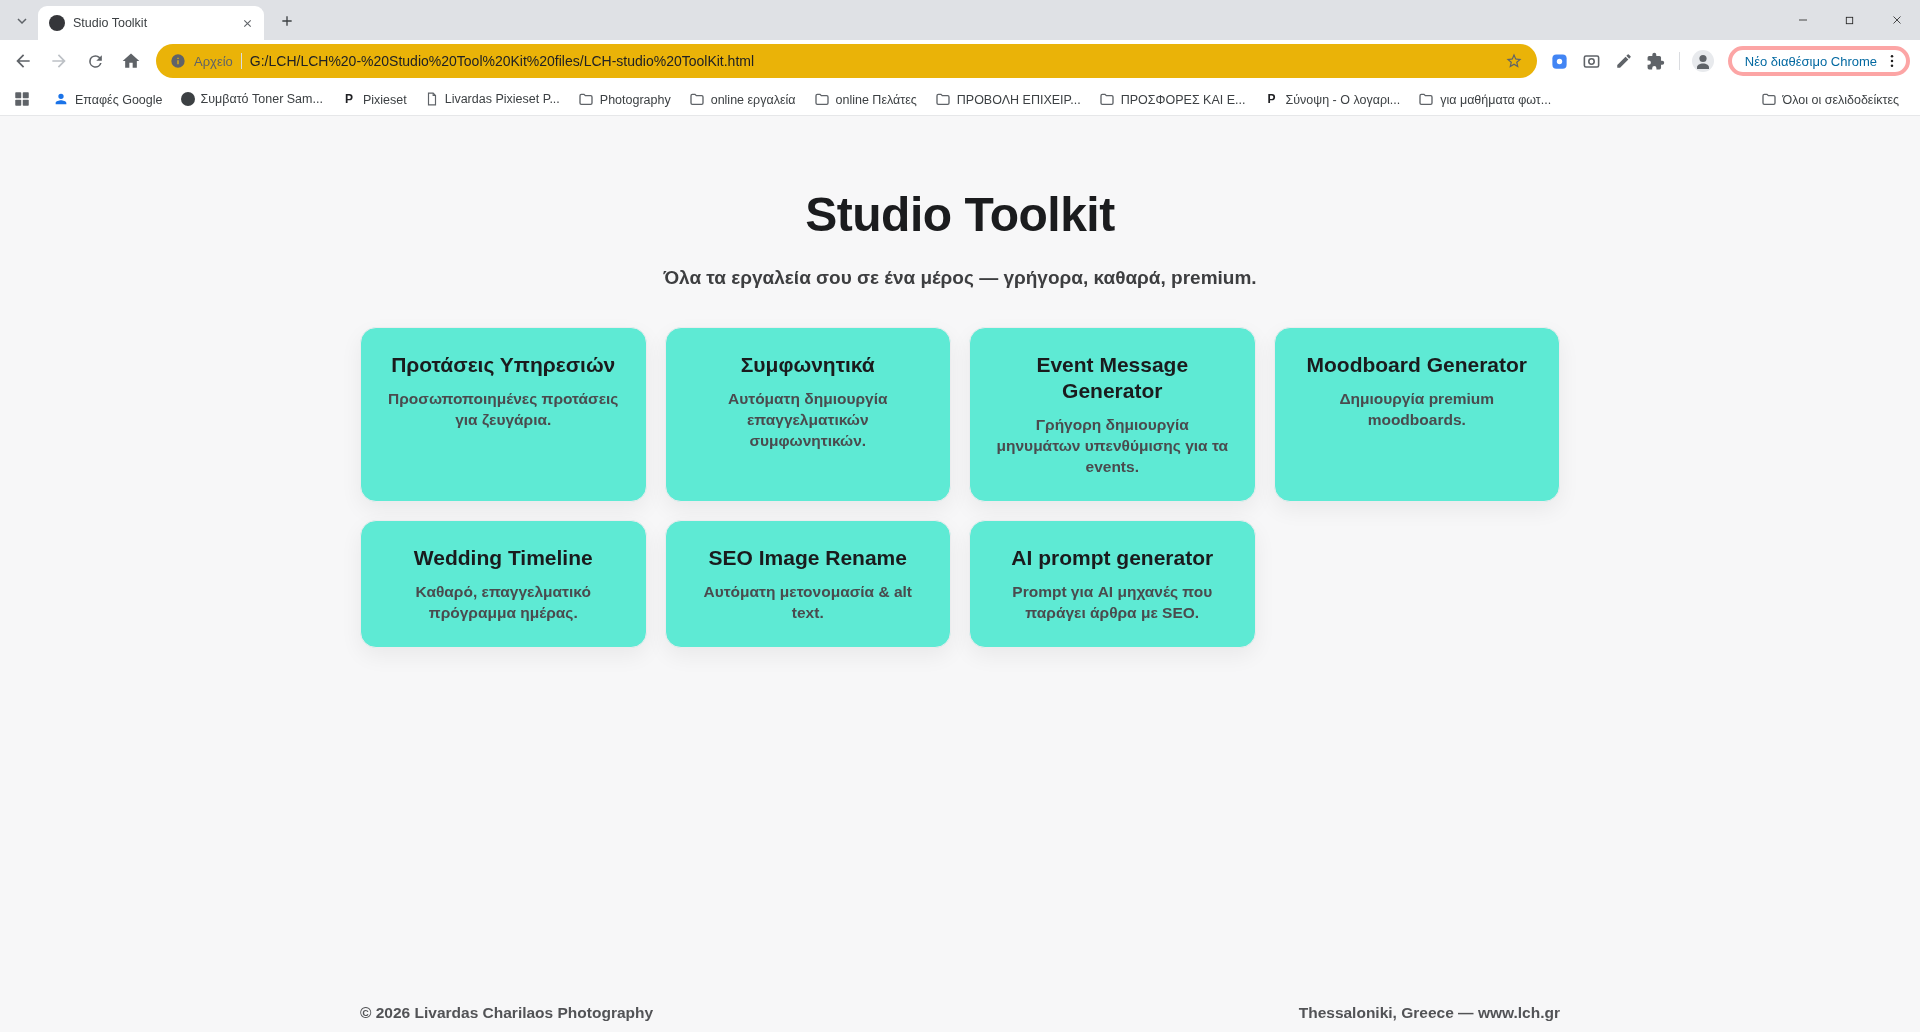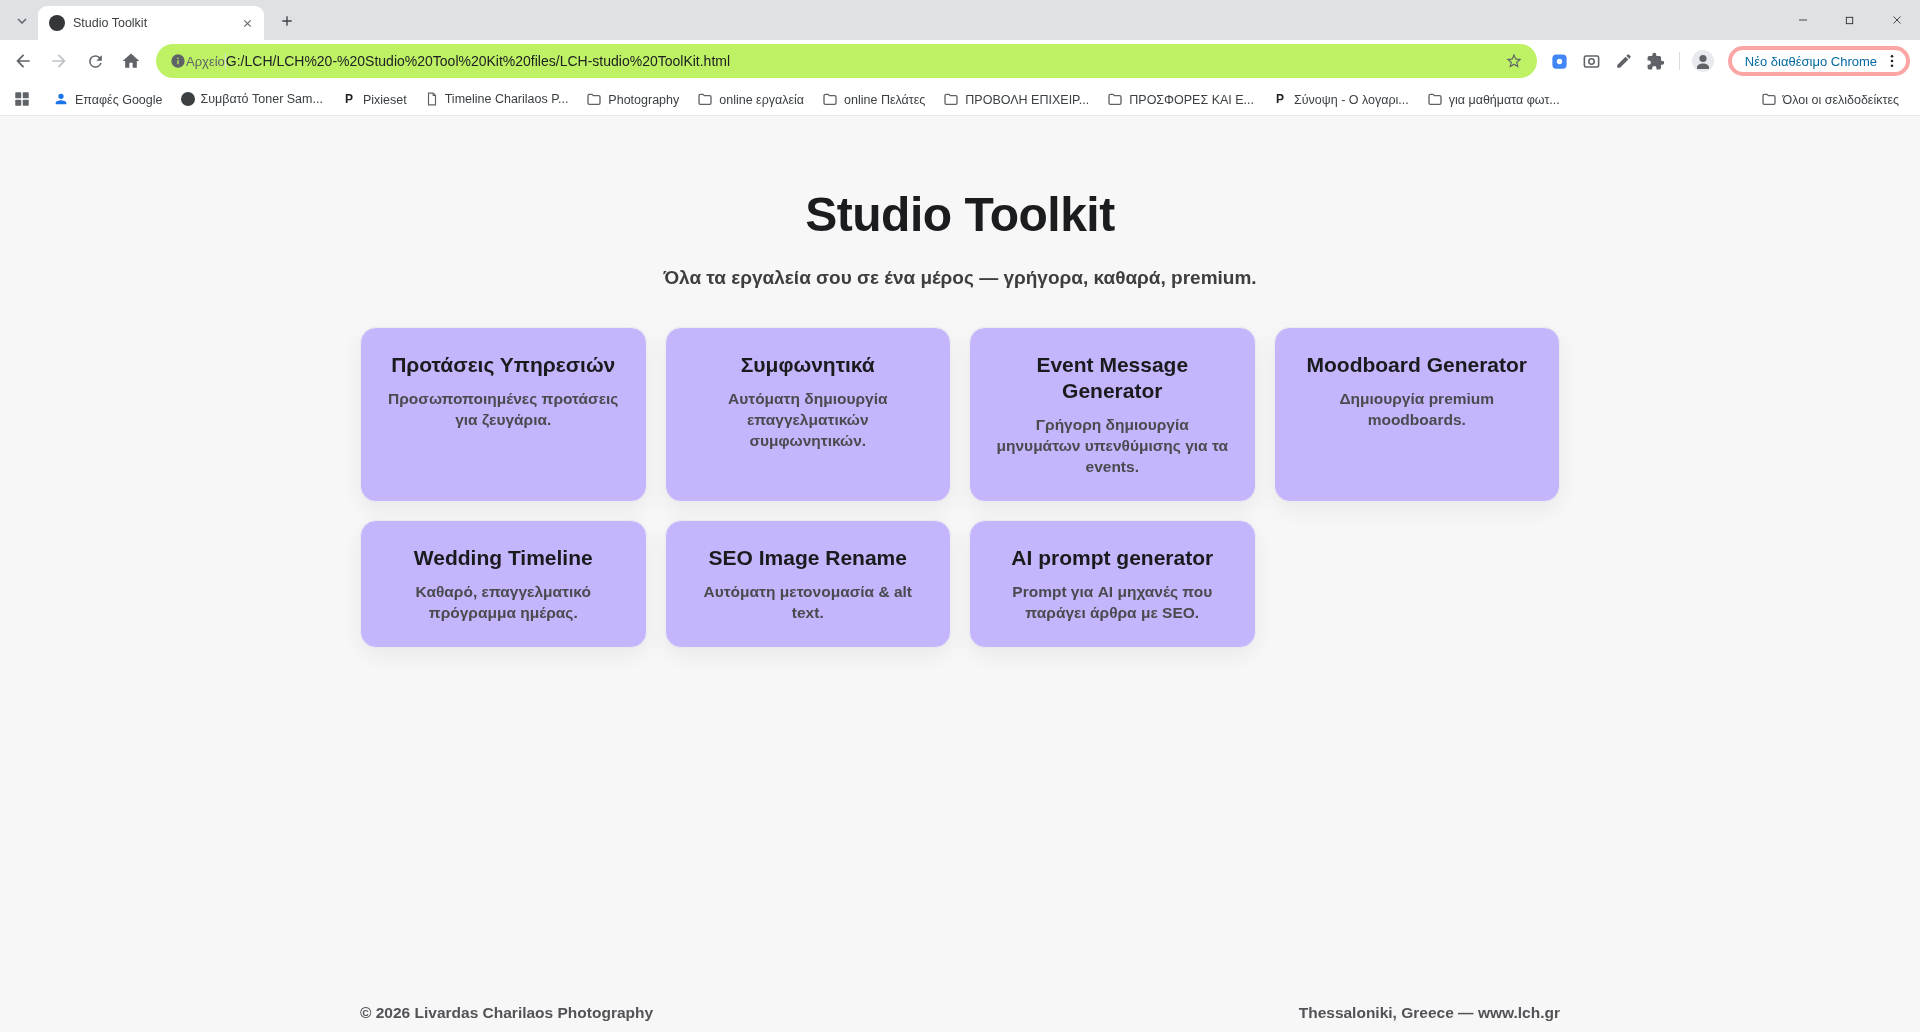--- a/index.html
+++ b/index.html
@@ -60,26 +60,26 @@
   }
   .tool-btn {
     width: 34px; height: 34px; border-radius: 50%;
     display: flex; align-items: center; justify-content: center;
     color: #5f6368; flex: none;
   }
   .tool-btn.disabled { color: #bdc1c6; }
   .omnibox {
     flex: 1; min-width: 0;
     height: 34px;
-    background: #bef264;
+    background: #eab308;
     border-radius: 17px;
     display: flex; align-items: center;
     margin: 0 6px;
     padding: 0 8px 0 14px;
-    gap: 0;
+    gap: 8px;
   }
   .chip-icon { color: #5f6368; flex: none; }
   .chip-label { font-size: 13px; color: #5f6368; flex: none; }
   .chip-sep { width: 1px; height: 16px; background: #dadce0; flex: none; }
   .url { font-size: 14px; color: #202124; flex: 1; white-space: nowrap; overflow: hidden; }
   .ext-btn {
     width: 30px; height: 30px; border-radius: 50%;
     display: flex; align-items: center; justify-content: center;
     color: #5f6368; flex: none;
   }
@@ -142,21 +142,21 @@
     color: #3d3e40;
   }
   .cards {
     width: 1200px;
     margin: 37px auto 0;
     display: grid;
     grid-template-columns: repeat(4, 1fr);
     gap: 18px;
   }
   .card {
-    background: #c4b5fd;
+    background: #5eead4;
     border: 1px solid #ececee;
     border-radius: 16px;
     box-shadow: 0 8px 22px rgba(0,0,0,0.06);
     padding: 24px 26px;
     text-align: center;
   }
   .card-title {
     font-size: 21px; line-height: 26px;
     font-weight: 800;
     color: #1a1b1d;
@@ -357,21 +357,21 @@
       <span>Pixieset</span>
     </div>
 
     <div class="bm">
       <span class="bm-ic">
         <svg width="14" height="14" viewBox="0 0 24 24" fill="none" stroke="currentColor" stroke-width="2">
             <path d="M6 2h8l4 4v16H6z"></path>
             <path d="M14 2v4h4"></path>
           </svg>
       </span>
-      <span>Timeline Charilaos P...</span>
+      <span>Livardas Pixieset P...</span>
     </div>
 
     <div class="bm">
       <span class="bm-ic">
         <svg width="16" height="16" viewBox="0 0 24 24" fill="none" stroke="currentColor" stroke-width="2">
             <path d="M3 7a2 2 0 0 1 2-2h4l2 2h8a2 2 0 0 1 2 2v9a2 2 0 0 1-2 2H5a2 2 0 0 1-2-2z"></path>
           </svg>
       </span>
       <span>Photography</span>
     </div>

